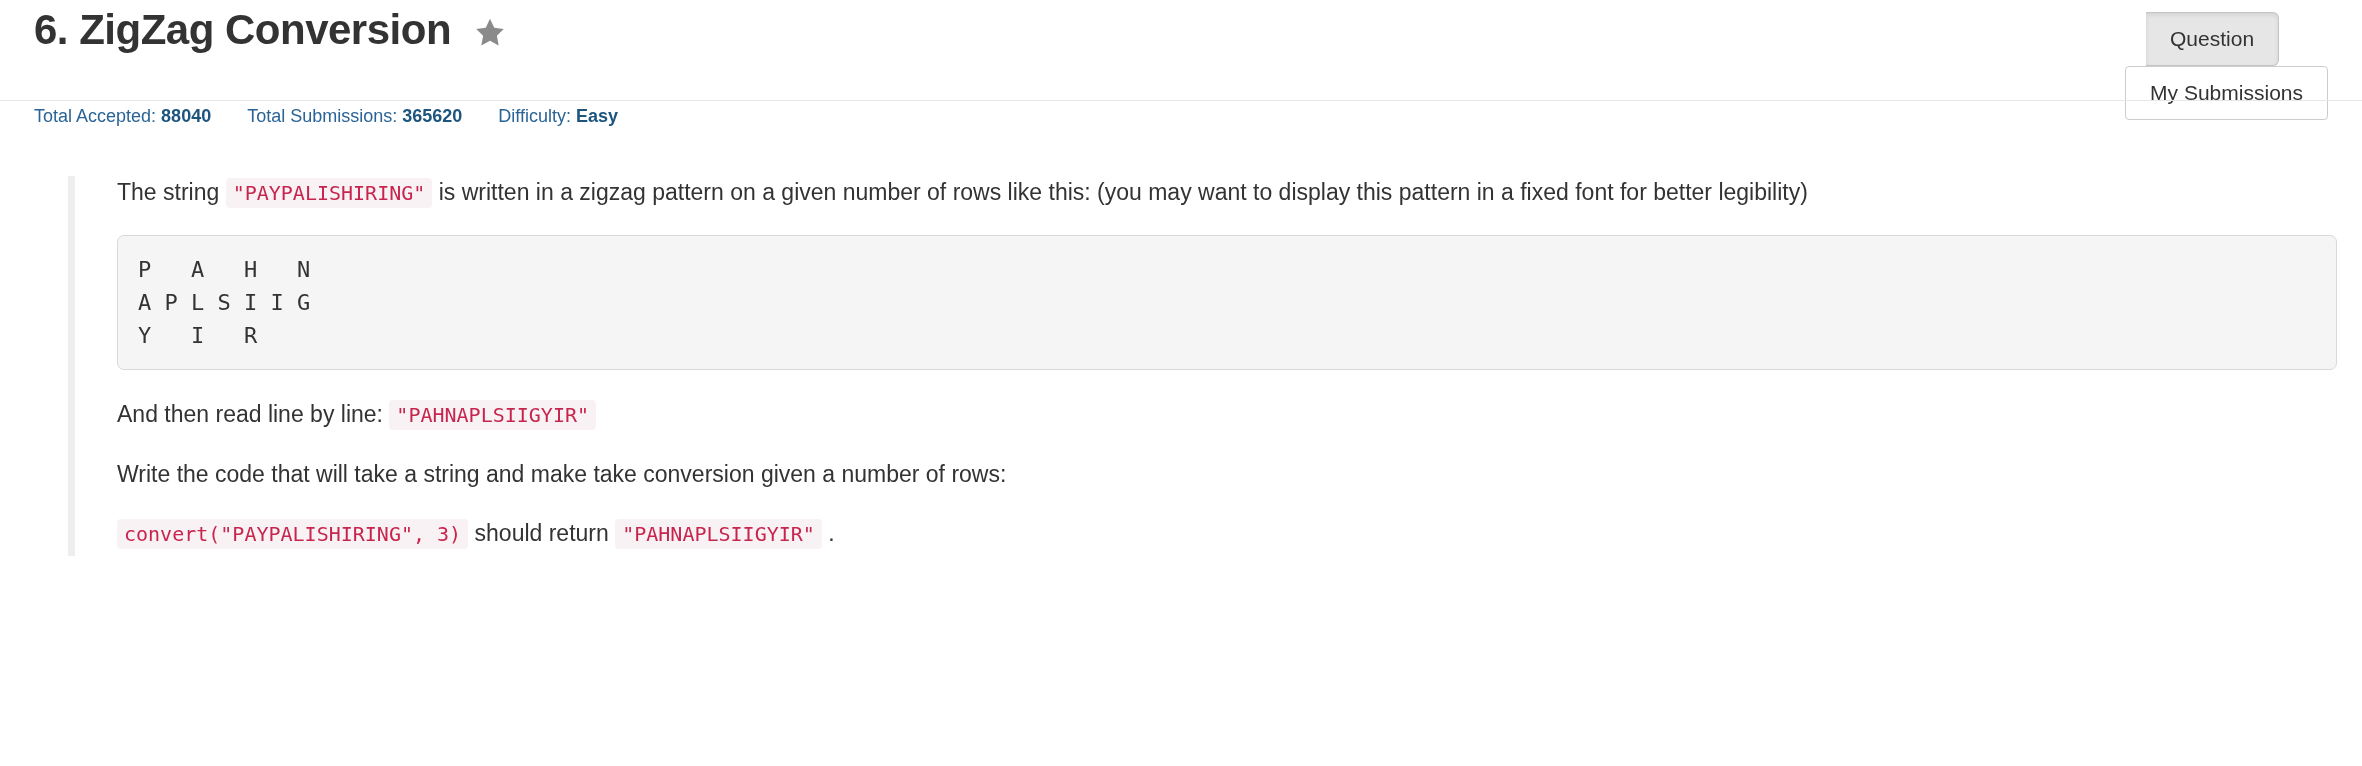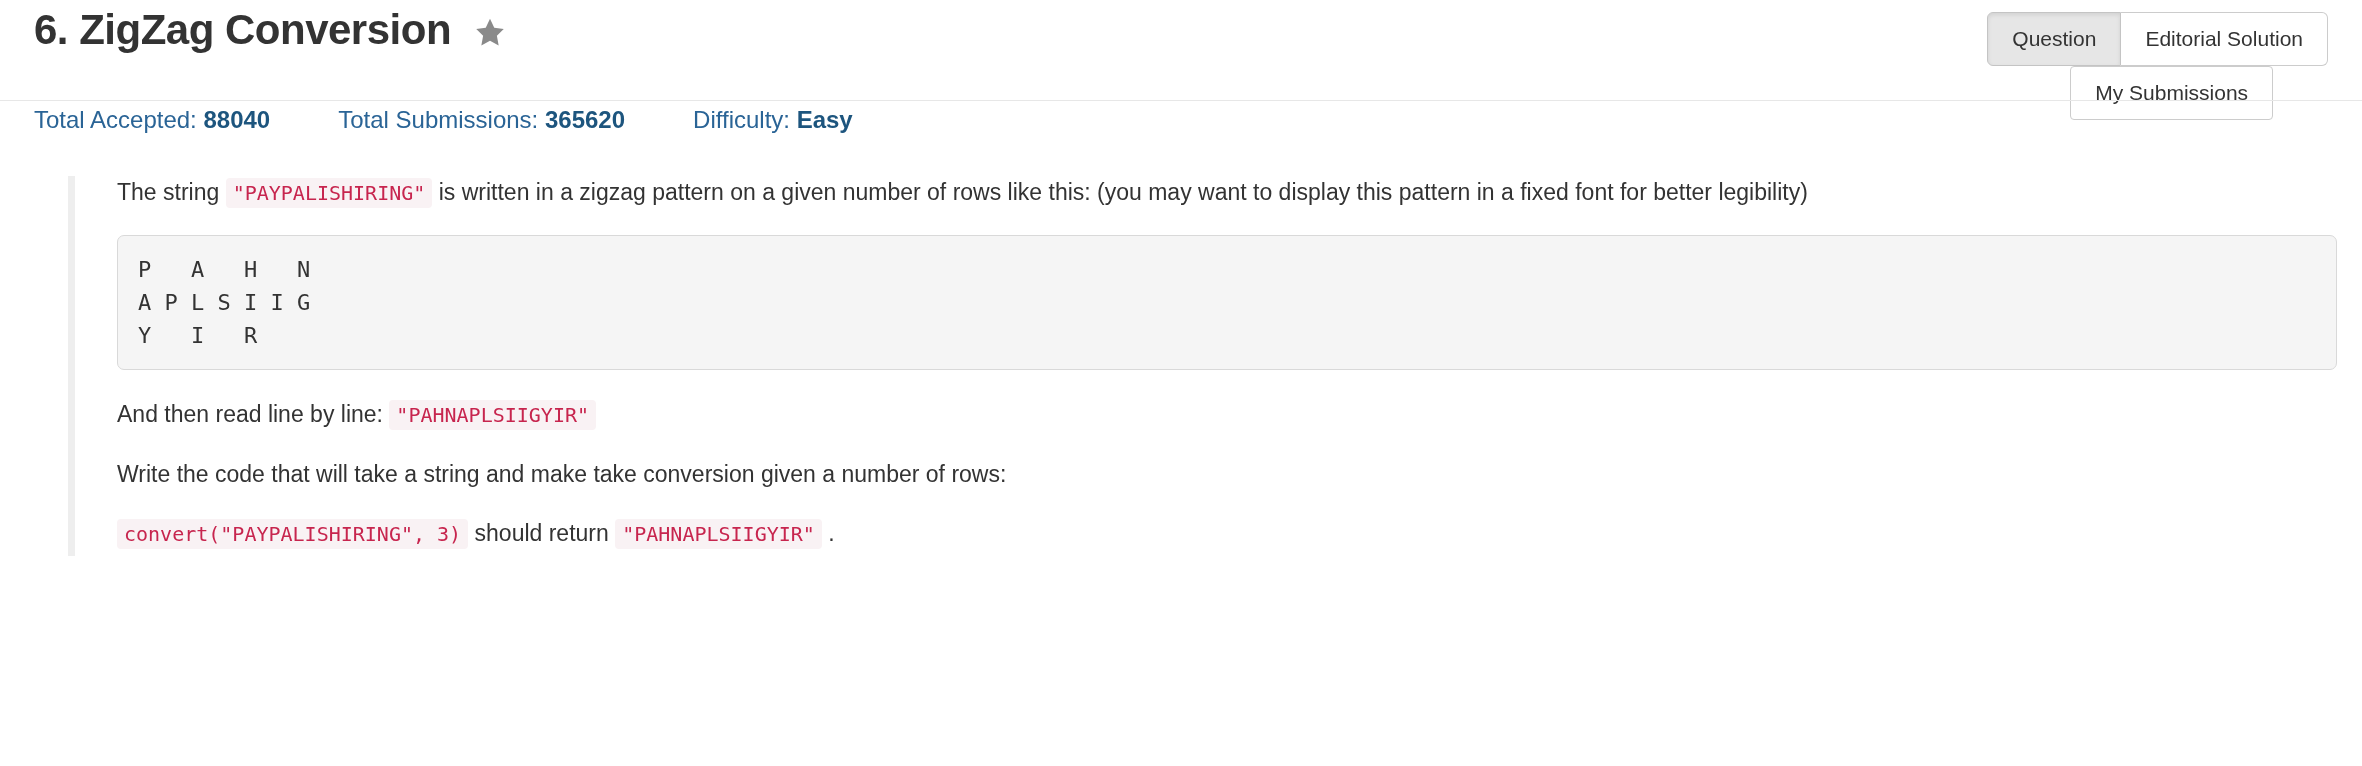--- a/index.html
+++ b/index.html
@@ -108,23 +108,22 @@
     background: #e7e7e7;
   }
 
   
   .stats {
     position: absolute;
     top: 106px;
     left: 34px;
     display: flex;
     align-items: baseline;
-    font-size: 24px;
+    font-size: 18px;
     color: #2a6496;
-    gap: 32px;
   }
   .stat {
     margin-right: 36px;
     white-space: nowrap;
   }
   .stat .label { color: #2a6496; font-weight: normal; }
   .stat .value { color: #1d557e; font-weight: bold; }
 
   
   .question-body {
@@ -183,21 +182,20 @@
       <span class="star-icon">
         <svg width="34" height="33" viewBox="0 0 24 24" aria-hidden="true">
           <polygon points="12,2 15.1,8.6 22,9.5 17,14.4 18.3,21.5 12,18 5.7,21.5 7,14.4 2,9.5 8.9,8.6" fill="#8a8a8a"></polygon>
         </svg>
       </span>
     </div>
 
     <div class="header-actions">
       <div class="btn-group">
         <button class="btn active">Question</button>
-        <button class="btn">Editorial Solution</button>
       </div>
       <button class="btn btn-standalone">My Submissions</button>
     </div>
 
   </div>
 
   <div class="divider"></div>
 
   <div class="stats">
     <div class="stat">

